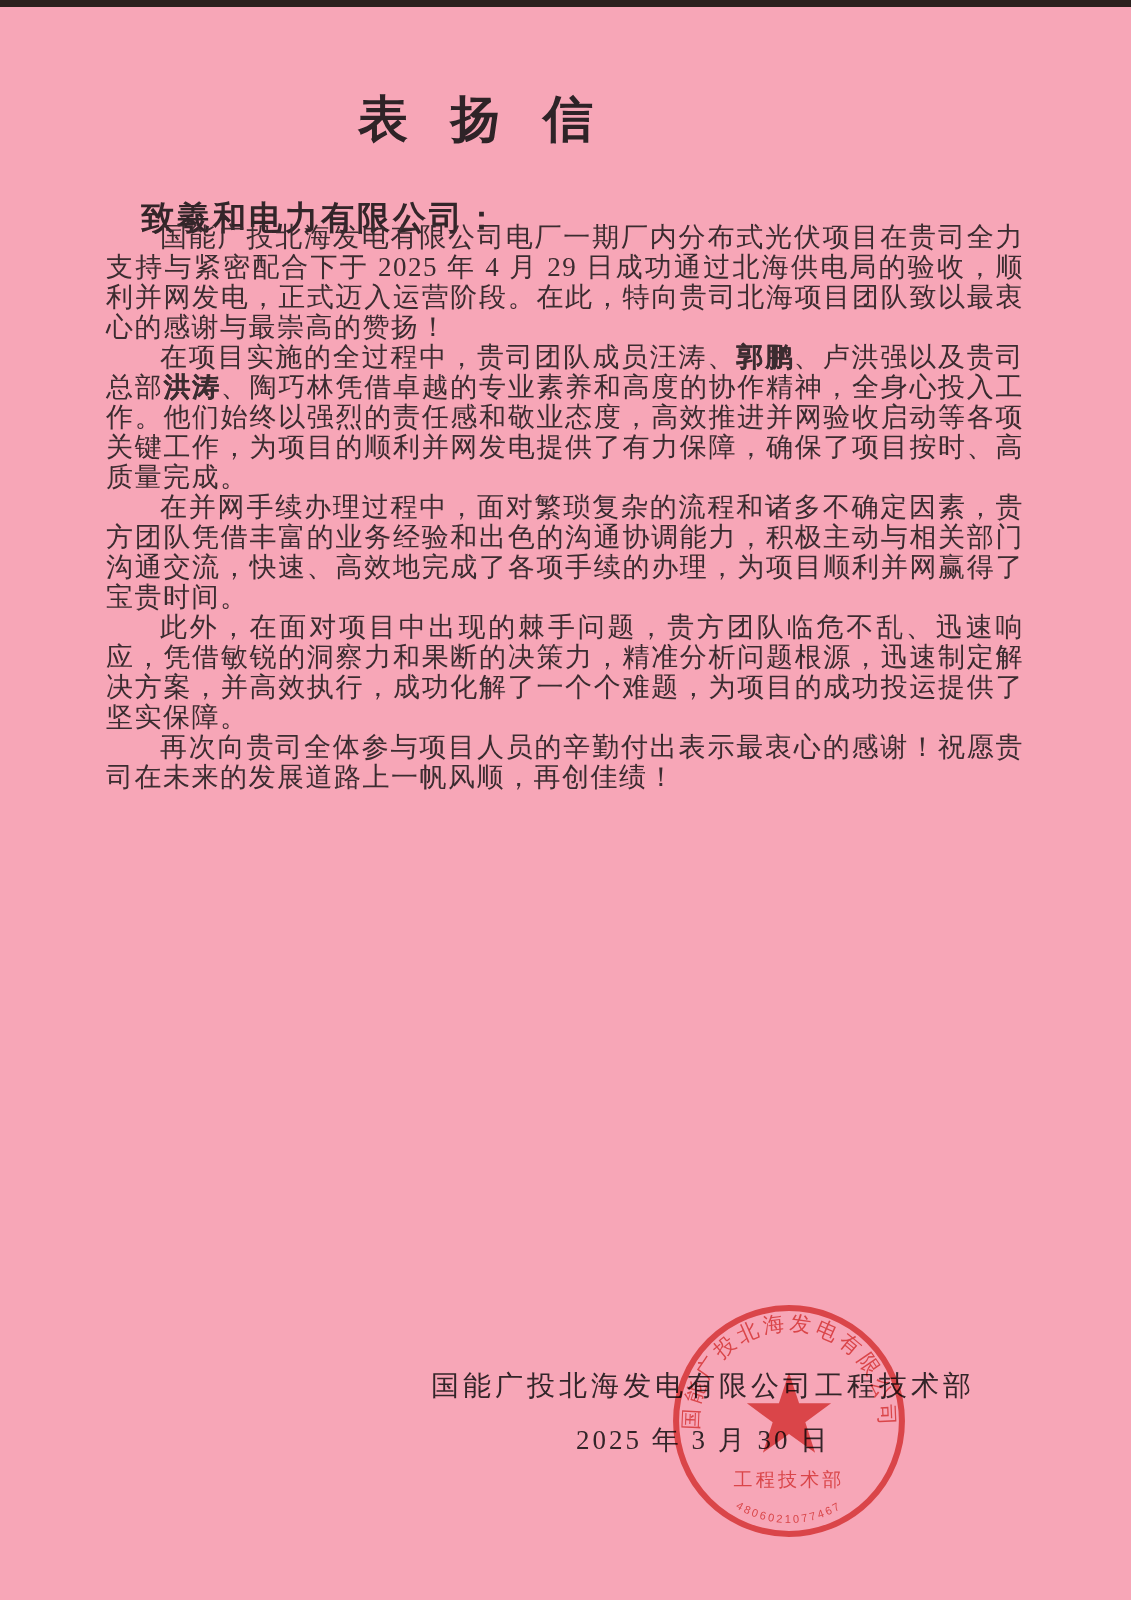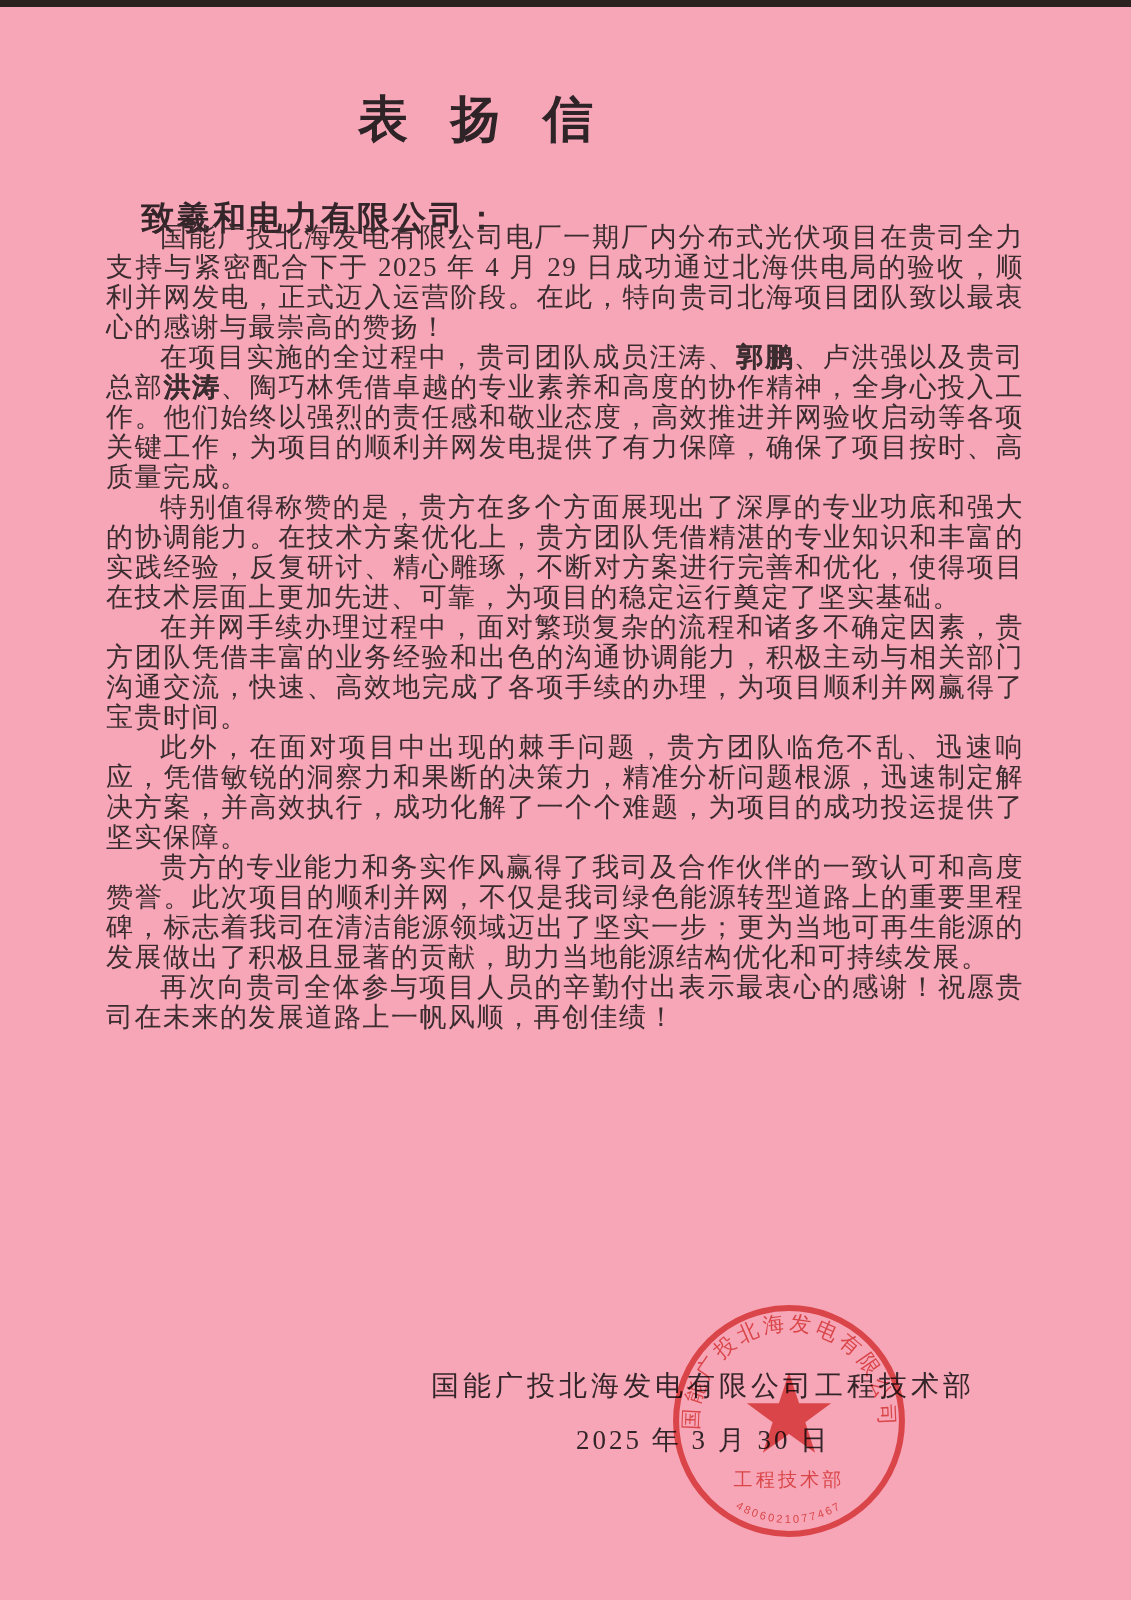--- a/index.html
+++ b/index.html
@@ -77,24 +77,22 @@
 
 <div class="top-edge"></div>
 
 <h1 class="title">表 扬 信</h1>
 
 <div class="salutation">致羲和电力有限公司：</div>
 
 <div class="body-text" id="paragraphs">
     <p class="para"><span>国能广投北海发电有限公司电厂一期厂内分布式光伏项目在贵司全力支持与紧密配合下于 2025 年 4 月 29 日成功通过北海供电局的验收，顺利并网发电，正式迈入运营阶段。在此，特向贵司北海项目团队致以最衷心的感谢与最崇高的赞扬！</span></p>
     <p class="para"><span>在项目实施的全过程中，贵司团队成员汪涛、</span><span class="b">郭鹏</span><span>、卢洪强以及贵司总部</span><span class="b">洪涛</span><span>、陶巧林凭借卓越的专业素养和高度的协作精神，全身心投入工作。他们始终以强烈的责任感和敬业态度，高效推进并网验收启动等各项关键工作，为项目的顺利并网发电提供了有力保障，确保了项目按时、高质量完成。</span></p>
-    <p class="para"><span>特别值得称赞的是，贵方在多个方面展现出了深厚的专业功底和强大的协调能力。在技术方案优化上，贵方团队凭借精湛的专业知识和丰富的实践经验，反复研讨、精心雕琢，不断对方案进行完善和优化，使得项目在技术层面上更加先进、可靠，为项目的稳定运行奠定了坚实基础。</span></p>
     <p class="para"><span>在并网手续办理过程中，面对繁琐复杂的流程和诸多不确定因素，贵方团队凭借丰富的业务经验和出色的沟通协调能力，积极主动与相关部门沟通交流，快速、高效地完成了各项手续的办理，为项目顺利并网赢得了宝贵时间。</span></p>
     <p class="para"><span>此外，在面对项目中出现的棘手问题，贵方团队临危不乱、迅速响应，凭借敏锐的洞察力和果断的决策力，精准分析问题根源，迅速制定解决方案，并高效执行，成功化解了一个个难题，为项目的成功投运提供了坚实保障。</span></p>
-    <p class="para"><span>贵方的专业能力和务实作风赢得了我司及合作伙伴的一致认可和高度赞誉。此次项目的顺利并网，不仅是我司绿色能源转型道路上的重要里程碑，标志着我司在清洁能源领域迈出了坚实一步；更为当地可再生能源的发展做出了积极且显著的贡献，助力当地能源结构优化和可持续发展。</span></p>
     <p class="para"><span>再次向贵司全体参与项目人员的辛勤付出表示最衷心的感谢！祝愿贵司在未来的发展道路上一帆风顺，再创佳绩！</span></p>
   </div>
 
 <div class="sign-block">
   <div class="sign-org">国能广投北海发电有限公司工程技术部</div>
   <div class="sign-date">2025 年 3 月 30 日</div>
 </div>
 
 <div class="seal">
   <svg viewBox="0 0 240 240" xmlns="http://www.w3.org/2000/svg">

